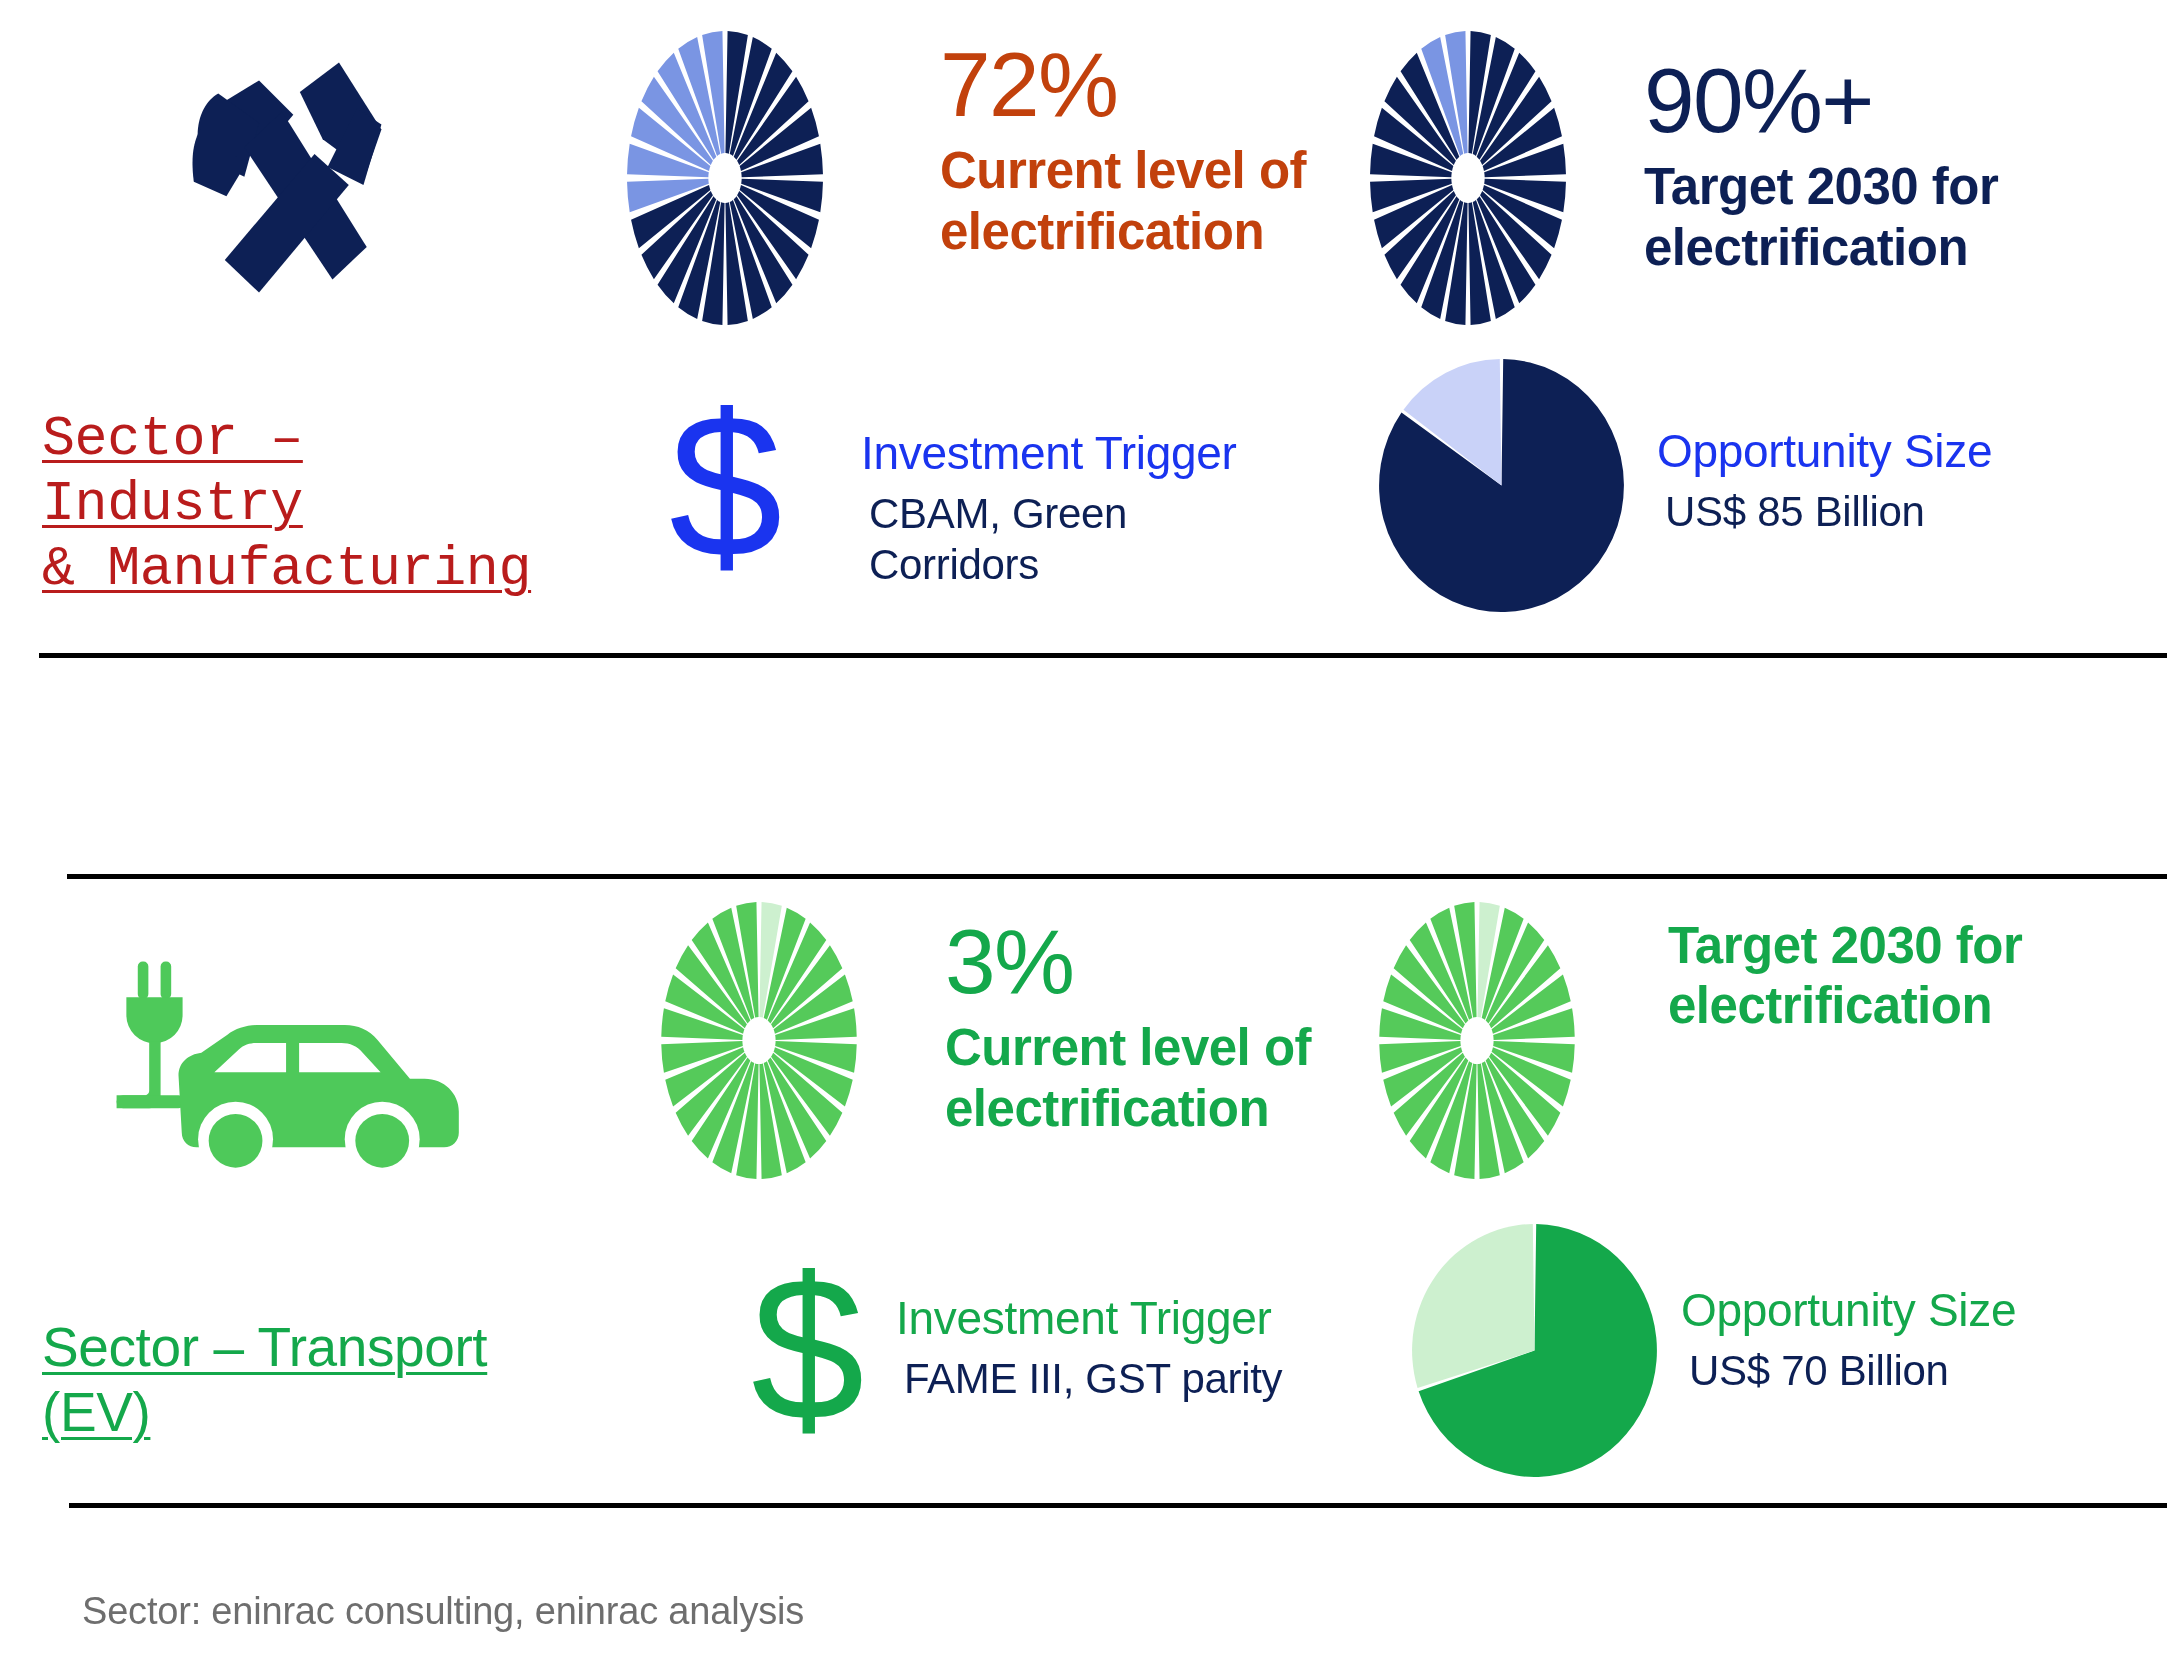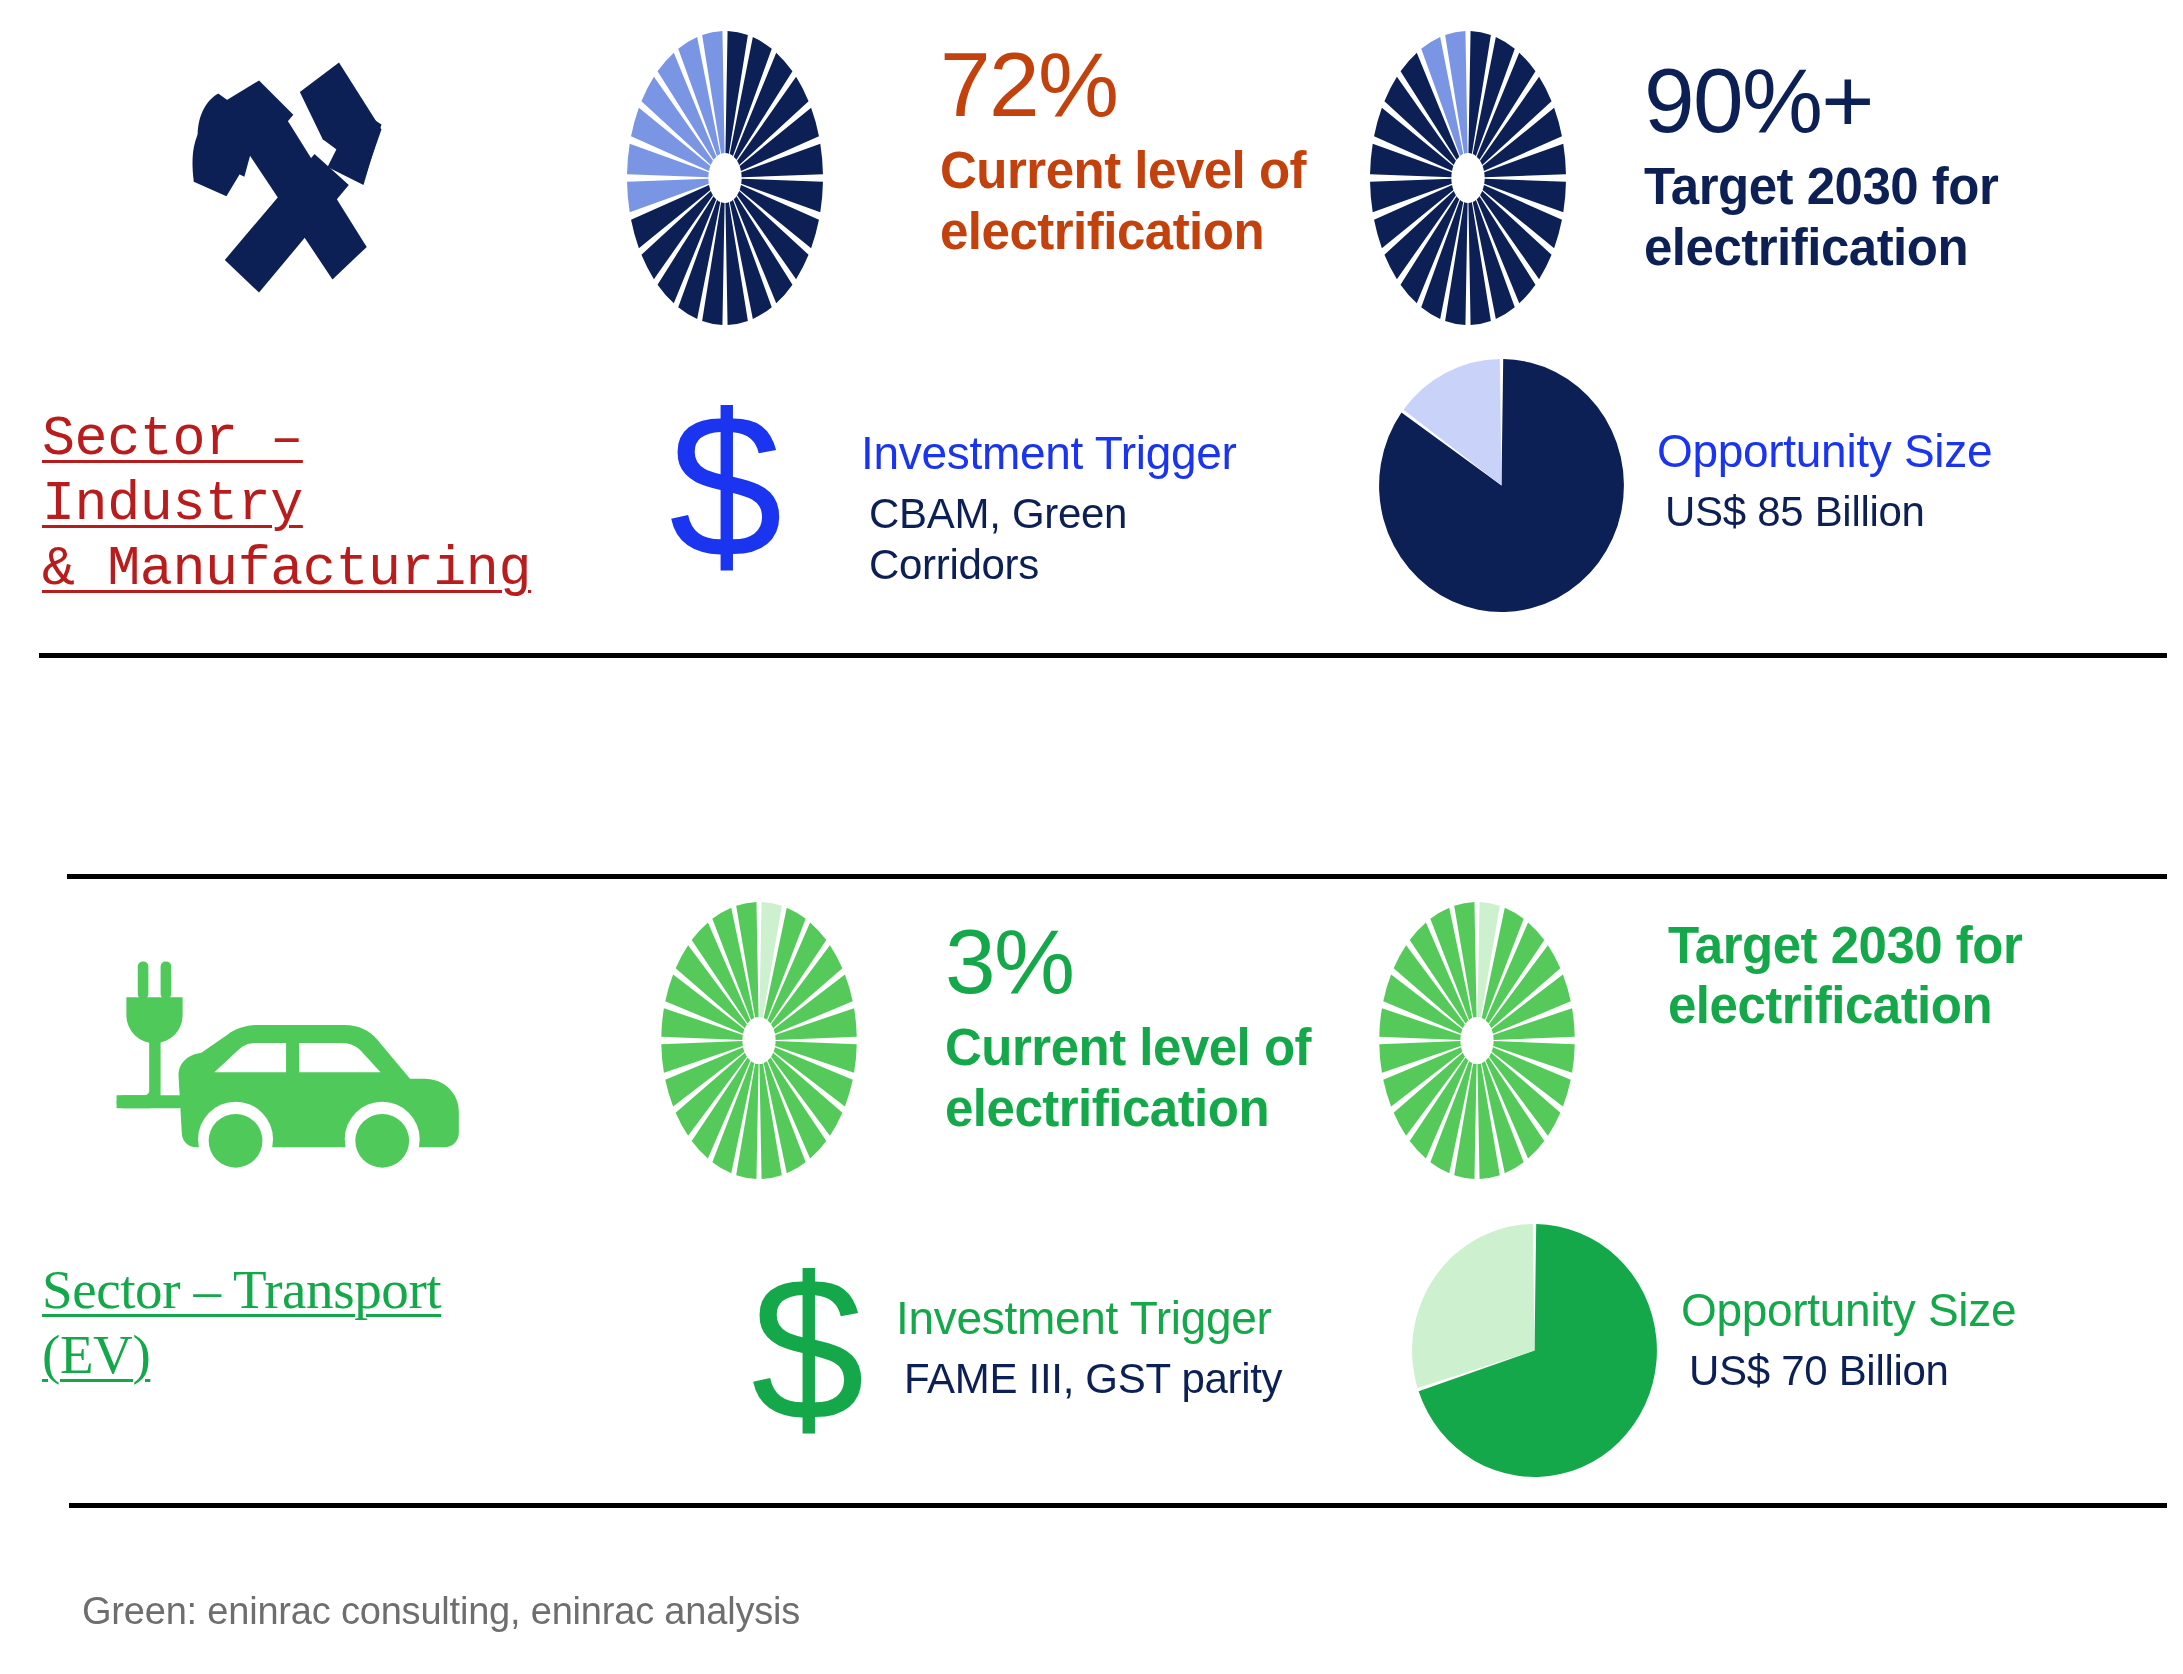--- a/index.html
+++ b/index.html
@@ -226,21 +226,21 @@
 
       <circle cx="178" cy="226" r="46" fill="#ffffff"></circle>
       <circle cx="358" cy="226" r="46" fill="#ffffff"></circle>
 
       <circle cx="178" cy="228" r="33"></circle>
       <circle cx="358" cy="228" r="33"></circle>
     </g>
   </svg>
 </div>
 
-<div class="sector-label" style="left:42px;top:1258px;width:571px;color:#14a84b;font-family:Liberation Serif, serif;">Sector – Transport
+<div class="sector-label" style="left:42px;top:1315px;width:571px;color:#14a84b;">Sector – Transport
 (EV)</div>
 
 <div class="radial-wrap" style="left:661px;top:902px;width:196px;height:277px;">
   <svg class="radial" viewBox="0 0 240 340" width="196" height="277" id="radial-2">
       <path d="M 120.53400974548062 141.10990330820638 L 123.14123379694477 0.05825475415525716 A 120 170 0 0 1 148.01344366270865 4.6971135323949795 L 124.76228542266047 141.89850930050716 A 20.400000000000002 28.900000000000002 0 0 0 120.53400974548062 141.10990330820638 Z" fill="#cdf0cf"></path>
       <path d="M 125.79391303196002 142.29010966230922 L 154.0818413644707 7.000645072407167 A 120 170 0 0 1 177.25905123115302 20.601090847465883 L 129.73403870929602 144.6021854440692 A 20.400000000000002 28.900000000000002 0 0 0 125.79391303196002 142.29010966230922 Z" fill="#55ca5a"></path>
       <path d="M 130.65897072020536 145.35869925016672 L 182.69982776591388 25.051172059804344 A 120 170 0 0 1 202.6025490832505 46.68635692791112 L 134.04243334415258 149.0366806777449 A 20.400000000000002 28.900000000000002 0 0 0 130.65897072020536 145.35869925016672 Z" fill="#55ca5a"></path>
       <path d="M 134.79763716865068 150.10655276245052 L 207.0449245214745 52.97972213206184 A 120 170 0 0 1 222.31681972249106 81.1752439982887 L 137.39385935282348 154.89979147970908 A 20.400000000000002 28.900000000000002 0 0 0 134.79763716865068 150.10655276245052 Z" fill="#55ca5a"></path>
       <path d="M 137.9278690983041 156.2101118284973 L 225.45805351943585 88.88301075586656 A 120 170 0 0 1 235.05836818418317 121.71739140033316 L 139.55992259131114 161.79195653805664 A 20.400000000000002 28.900000000000002 0 0 0 137.9278690983041 156.2101118284973 Z" fill="#55ca5a"></path>
       <path d="M 139.8363463761126 163.25342898456432 L 236.68439044772117 130.3142881444961 A 120 170 0 0 1 239.95887899706688 165.54991878766157 L 140.39300942950138 169.24348619390247 A 20.400000000000002 28.900000000000002 0 0 0 139.8363463761126 163.25342898456432 Z" fill="#55ca5a"></path>
@@ -319,14 +319,14 @@
     </svg>
 </div>
 
 <div class="txt-block" style="left:1681px;top:1283px;width:522px;">
   <div class="txt-head" style="color:#14a84b;">Opportunity Size</div>
   <div class="txt-body">US$ 70 Billion</div>
 </div>
 
 <div class="rule" style="left:69px;top:1503px;width:2098px;"></div>
 
-<div class="source" style="left:82px;top:1590px;">Green: eninrac consulting, eninrac analysis</div>
+<div class="source" style="left:82px;top:1590px;">Sector: eninrac consulting, eninrac analysis</div>
 
 
 </body></html>

